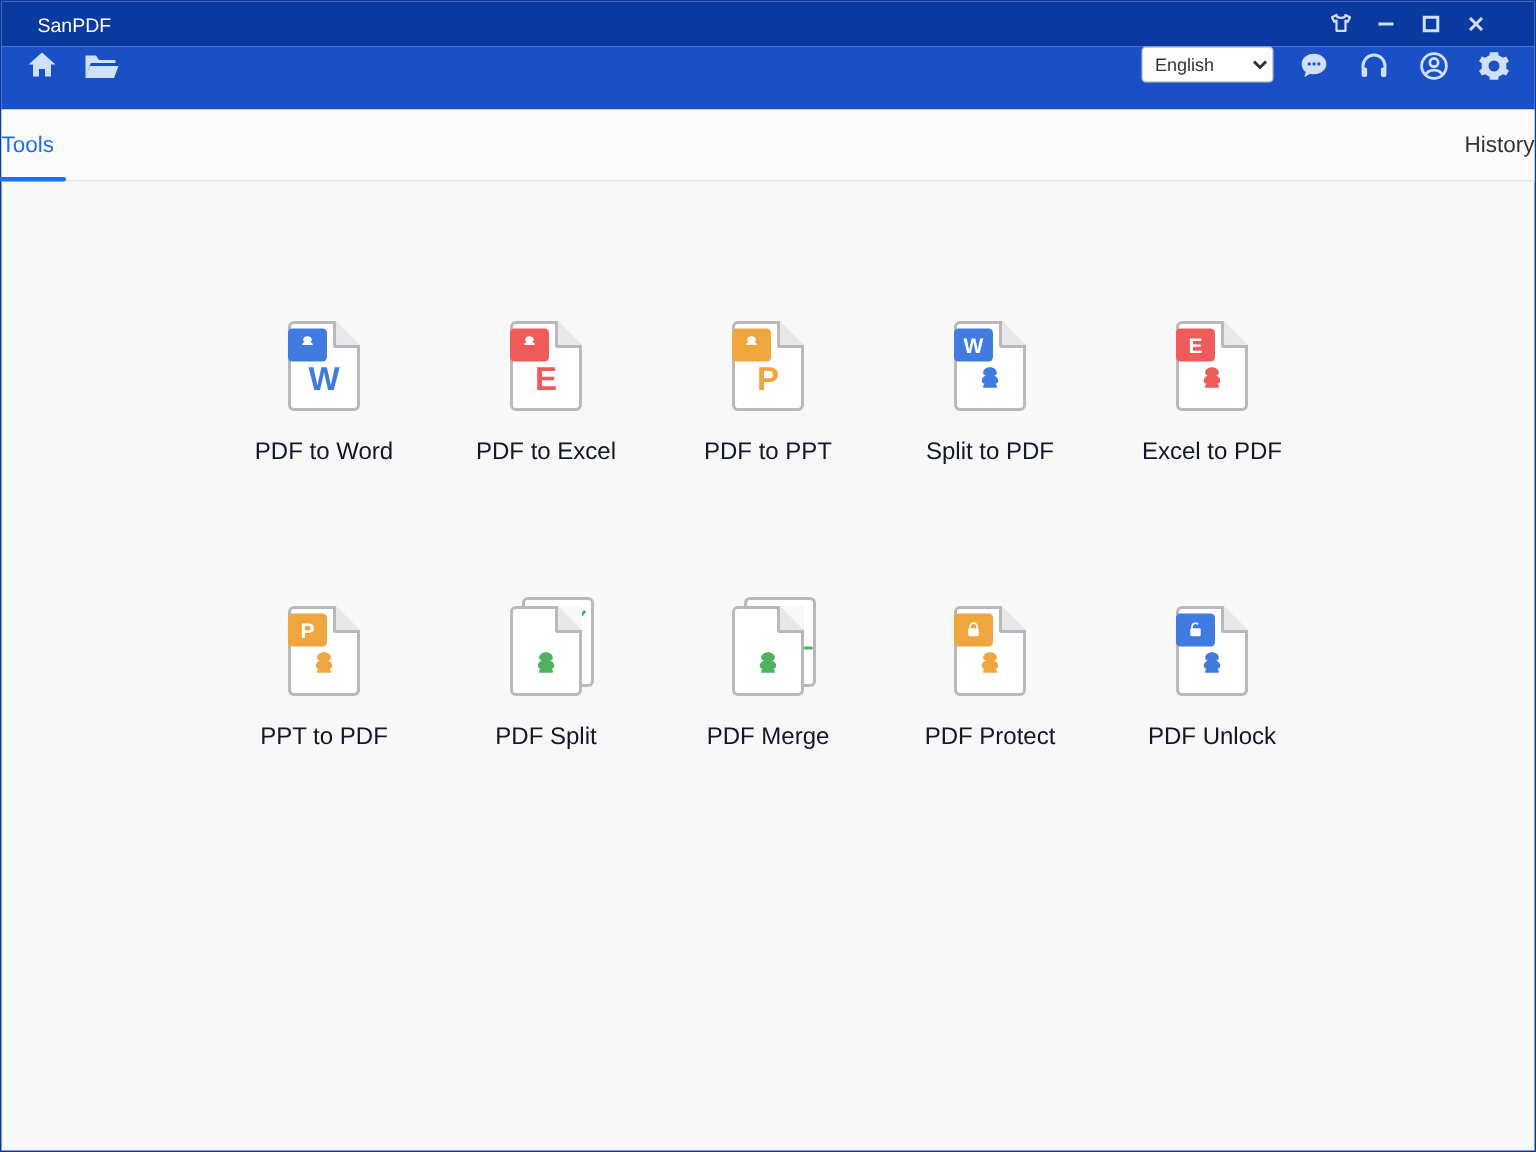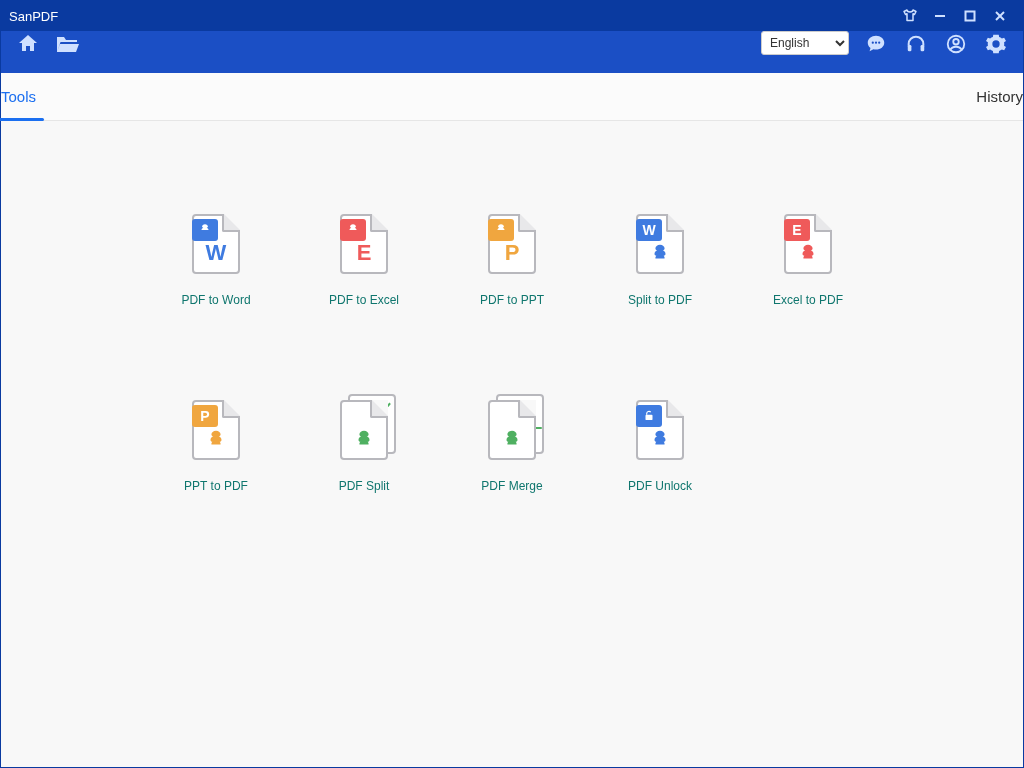--- a/index.html
+++ b/index.html
@@ -1,21 +1,21 @@
 <!DOCTYPE html>
 <html><head>
 <meta charset="utf-8">
 <style>
   * { margin: 0; padding: 0; box-sizing: border-box; font-family: "Segoe UI", Arial, sans-serif; }
   html, body { width: 1024px; height: 768px; background: #f5f5f5; overflow: hidden; }
 
   .window { width: 1024px; height: 768px; background: #f8f8f8; display: flex; flex-direction: column; border: 1px solid #0a3aa0; }
 
   
-  .titlebar { height: 30px; background: #0a3aa0; color: #fff; display: flex; align-items: center; padding: 0 8px; font-size: 13px; }
+  .titlebar { height: 30px; background: #0a3aa0; color: #fff; display: flex; align-items: center; padding: 0 24px; font-size: 13px; }
   .titlebar .spacer { flex: 1; }
   .titlebar .win-btn { width: 30px; height: 30px; display: flex; align-items: center; justify-content: center; cursor: pointer; }
   .titlebar svg { display: block; }
 
   
   .toolbar { height: 42px; background: #1b4fc5; display: flex; align-items: flex-start; padding: 0 14px; gap: 14px; }
   .toolbar .spacer { flex: 1; }
   .toolbar .ticon { width: 26px; height: 26px; display: flex; align-items: center; justify-content: center; cursor: pointer; }
   .toolbar select {
     height: 24px; width: 88px; background: #fff; border: 1px solid #ccc; border-radius: 3px;
@@ -25,21 +25,21 @@
   
   .tabs { height: 48px; background: #fbfbfb; border-bottom: 1px solid #e6e6e6; display: flex; align-items: center; justify-content: space-between; gap: 56px; }
   .tab { font-size: 15px; color: #333; height: 48px; display: flex; align-items: center; position: relative; cursor: pointer; }
   .tab.active { color: #1b6ff0; }
   .tab.active::after { content: ""; position: absolute; left: -8px; right: -8px; bottom: 0; height: 3px; background: #1b6ff0; border-radius: 2px; }
 
   
   .content { flex: 1; padding: 90px 60px 40px 60px; overflow: auto; }
   .grid { display: grid; grid-template-columns: repeat(5, 148px); justify-content: center; row-gap: 90px; column-gap: 0; }
   .tool { display: flex; flex-direction: column; align-items: center; gap: 16px; cursor: pointer; }
-  .tool .label { font-size: 12px; color: #0f766e; }
+  .tool .label { font-size: 16px; color: #0f172a; }
   .tool .icon { width: 60px; height: 66px; position: relative; }
 
   
   .file {
     position: absolute; width: 48px; height: 60px; left: 6px; top: 3px;
     border: 2px solid #b8b8bd; border-radius: 4px; background: #fff;
   }
   .file::before { 
     content: ""; position: absolute; top: -2px; right: -2px; width: 16px; height: 16px;
     background: #f8f8f8; border-left: 2px solid #b8b8bd; border-bottom: 2px solid #b8b8bd;
@@ -282,20 +282,38 @@
             </div>
           </div>
           <svg class="merge-arrow" width="16" height="14" viewBox="0 0 16 14" fill="none" stroke="#4fb061" stroke-width="2" stroke-linecap="round">
               <path d="M14 7H4"></path>
               <path d="M8 3L4 7l4 4"></path>
             </svg>
         </div>
         <div class="label">PDF Merge</div>
       </div>
 
+      <div class="tool">
+        <div class="icon">
+          <div class="file">
+            <div class="tag" style="background:#f0a63f">
+              <svg width="14" height="14" viewBox="0 0 24 24" fill="#fff">
+                  <rect x="6" y="10" width="12" height="9" rx="1.5"></rect>
+                  <path d="M8 10V8a4 4 0 0 1 8 0v2" fill="none" stroke="#fff" stroke-width="2"></path>
+                </svg>
+            </div>
+            <div class="pdfmark">
+              <svg width="22" height="22" viewBox="0 0 24 24" fill="#f0a63f">
+                  <path d="M12 3c3 0 5 2 5 4 0 1-1 2-2 2 2 1 3 2 3 4 0 1-1 2-2 2 1 1 1 2 1 3H7c0-1 0-2 1-3-1 0-2-1-2-2 0-2 1-3 3-4-1 0-2-1-2-2 0-2 2-4 5-4z"></path>
+                </svg>
+            </div>
+          </div>
+        </div>
+        <div class="label">PDF Protect</div>
+      </div>
 
       <div class="tool">
         <div class="icon">
           <div class="file">
             <div class="tag" style="background:#3f7be0">
               <svg width="14" height="14" viewBox="0 0 24 24" fill="#fff">
                   <rect x="6" y="10" width="12" height="9" rx="1.5"></rect>
                   <path d="M8 10V8a4 4 0 0 1 7-2.5" fill="none" stroke="#fff" stroke-width="2"></path>
                 </svg>
             </div>

